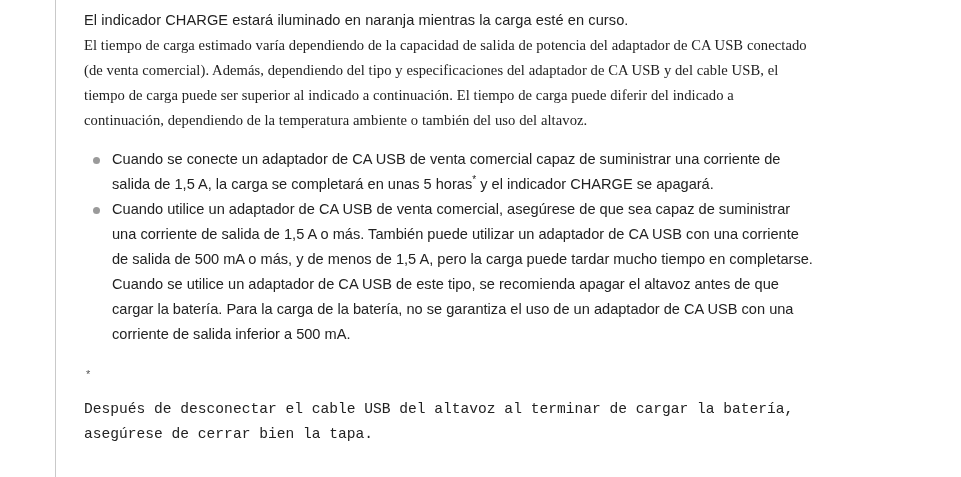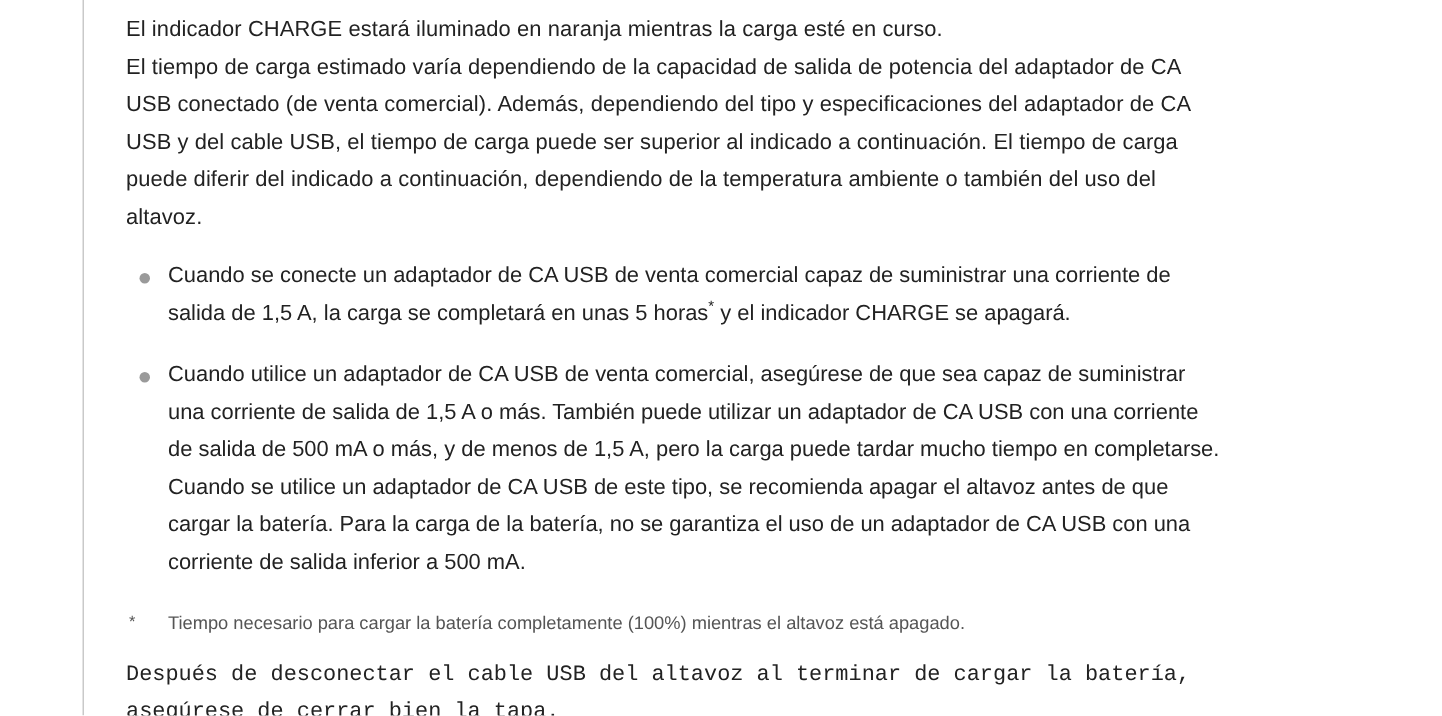--- a/index.html
+++ b/index.html
@@ -37,36 +37,37 @@
   }
   p.para {
     margin: 0;
     font-size: 14.6px;
     line-height: 25px;
     color: #222222;
     letter-spacing: 0.005em;
   }
   p.para + p.para {
     margin-top: 0;
+    font-family: Liberation Serif, serif;
   }
   .intro-block {
     margin-bottom: 14px;
   }
   ul.bullets {
     list-style: none;
     margin: 0 0 0 0;
     padding: 0;
   }
   ul.bullets li {
     position: relative;
     padding-left: 28px;
     font-size: 14.6px;
     line-height: 25px;
     color: #222222;
-    margin-bottom: 16px;
+    margin-bottom: 0;
   }
   ul.bullets li:last-child {
     margin-bottom: 1px;
   }
   ul.bullets li .dot {
     position: absolute;
     left: 9px;
     top: 10px;
     width: 7px;
     height: 7px;
@@ -129,21 +130,20 @@
       <li>
         <span class="dot"></span><span>Cuando se conecte un adaptador de CA USB de venta comercial capaz de suministrar una corriente de salida de 1,5 A, la carga se completará en unas 5 horas</span><sup class="footnote-ref">*</sup><span> y el indicador CHARGE se apagará.</span>
       </li>
       <li>
         <span class="dot"></span><span>Cuando utilice un adaptador de CA USB de venta comercial, asegúrese de que sea capaz de suministrar una corriente de salida de 1,5 A o más. También puede utilizar un adaptador de CA USB con una corriente de salida de 500 mA o más, y de menos de 1,5 A, pero la carga puede tardar mucho tiempo en completarse. Cuando se utilice un adaptador de CA USB de este tipo, se recomienda apagar el altavoz antes de que cargar la batería. Para la carga de la batería, no se garantiza el uso de un adaptador de CA USB con una corriente de salida inferior a 500 mA.</span>
       </li>
     </ul>
 
     <div class="footnote">
       <div class="mark">*</div>
-      <div class="fn-text">Tiempo necesario para cargar la batería completamente (100%) mientras el altavoz está apagado.</div>
     </div>
 
     <div class="closing">
       <p>Después de desconectar el cable USB del altavoz al terminar de cargar la batería, asegúrese de cerrar bien la tapa.</p>
     </div>
 
   </div>
 </div>
 
 </body></html>

